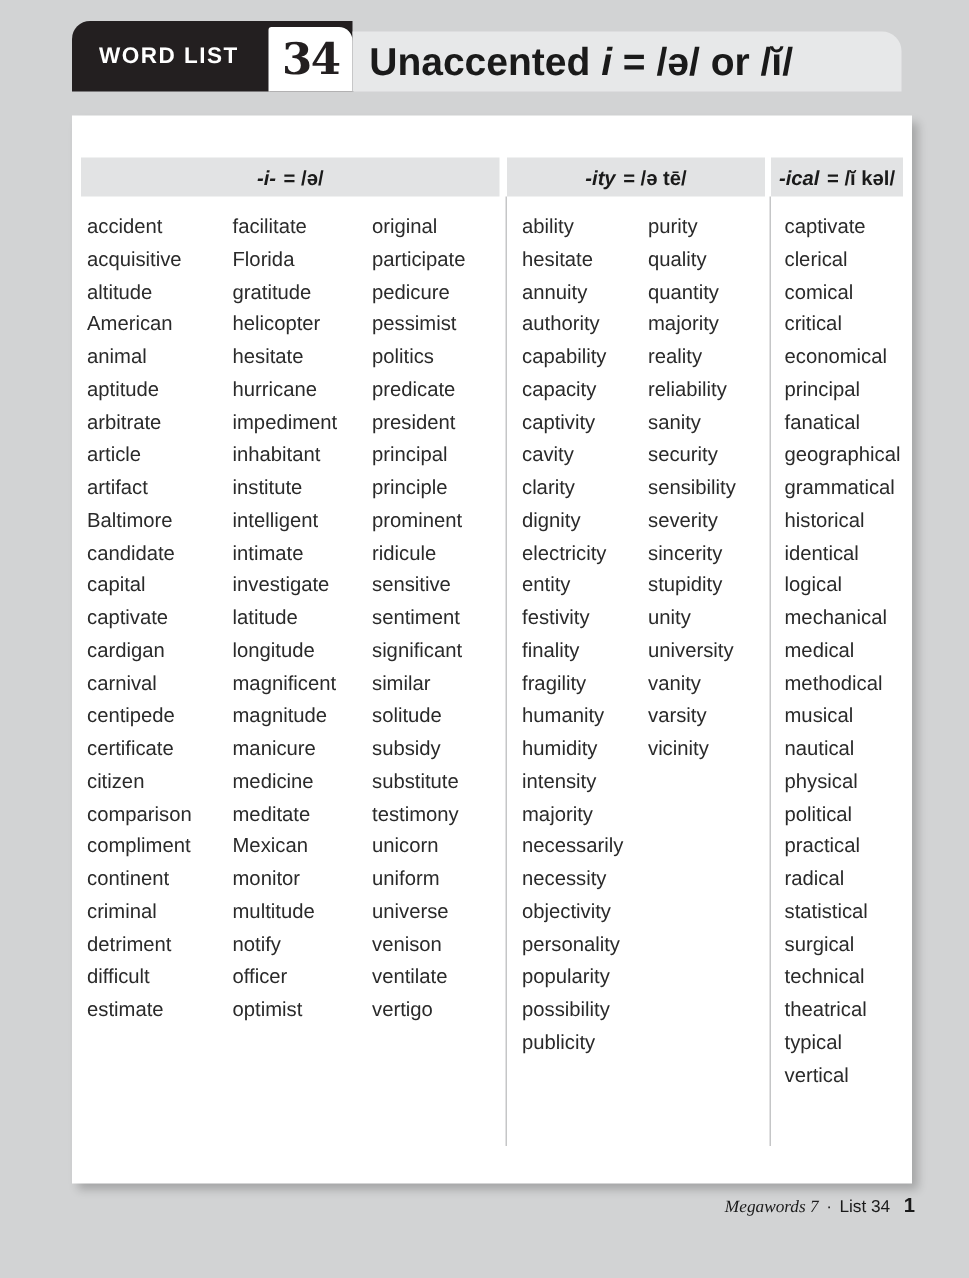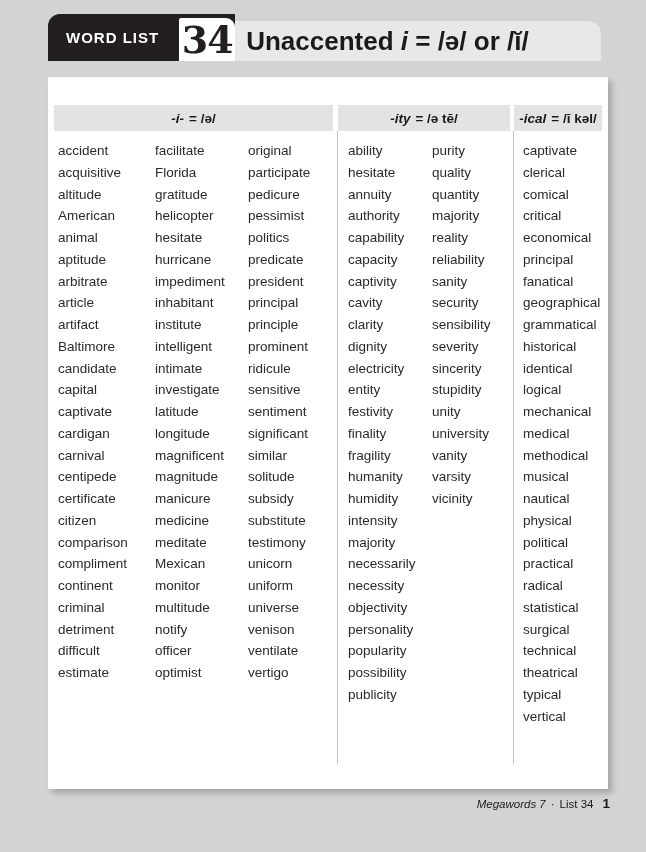--- a/index.html
+++ b/index.html
@@ -20,21 +20,21 @@
     padding:0 20px 0 18px;white-space:nowrap;
   }
   .num-chip{
     background:#ffffff;width:56px;height:43px;margin-top:4px;
     border-radius:2px 9px 0 0;
     display:flex;align-items:center;justify-content:center;
     box-shadow:1px 0 0 rgba(0,0,0,0.35);
   }
   .num-chip span{
     font-family:"DejaVu Serif","Liberation Serif",serif;
-    font-weight:bold;font-size:38px;line-height:1;letter-spacing:-1px;
+    font-weight:bold;font-size:29px;line-height:1;letter-spacing:-1px;
   }
   .title-band{
     align-self:flex-end;height:40px;width:366px;
     background:#e7e8e9;border-radius:0 13px 0 0;
     display:flex;align-items:center;padding-left:11px;box-sizing:border-box;
   }
   .title{font-weight:bold;font-size:26px;color:#1a1a1a;white-space:nowrap;}
   .title i{font-style:italic;}
   
   .page{
@@ -56,21 +56,21 @@
   .rule2{left:465px;}
   .word-col{position:absolute;top:63px;font-size:13.5px;color:#2a2a2a;}
   .word-col .word{height:21.75px;line-height:21.75px;white-space:nowrap;}
   .colA{left:10px;}  .colB{left:107px;} .colC{left:200px;}
   .colD{left:300px;} .colE{left:384px;} .colF{left:475px;}
   
   .footer{
     position:absolute;top:796px;right:36px;
     display:flex;align-items:baseline;font-size:11.5px;color:#1a1a1a;
   }
-  .footer .book{font-style:italic;}
+  .footer .book{font-style:italic;font-family:Liberation Serif, serif;}
   .footer .dot{margin:0 5px;}
   .footer .page-num{font-weight:bold;font-size:13.5px;margin-left:9px;}
 </style>
 </head>
 <body>
 
 <div class="canvas">
 
   <div class="header-row">
     <div class="tab-black">

